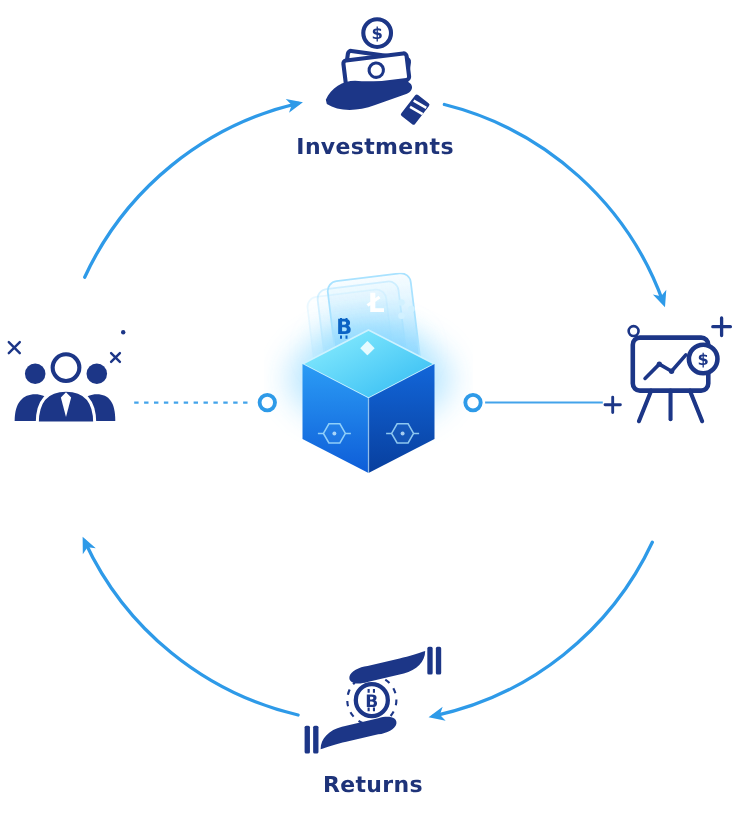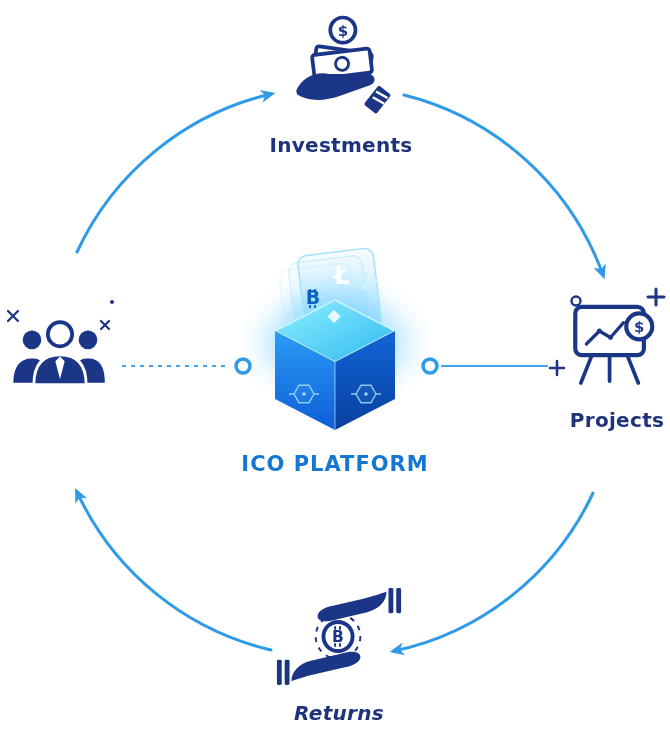--- a/index.html
+++ b/index.html
@@ -3,25 +3,25 @@
 <meta charset="utf-8">
 <style>
   * { margin:0; padding:0; box-sizing:border-box; }
   html,body { background:#ffffff; }
   body { font-family:"DejaVu Sans", "Liberation Sans", sans-serif; }
   .canvas { position:relative; width:670px; height:740px; background:#ffffff; overflow:hidden; }
   .overlay { position:absolute; left:0; top:0; width:670px; height:740px; }
   .node { position:absolute; display:flex; flex-direction:column; align-items:center; }
   .node .label { font-weight:700; font-size:20px; color:#1E3379; letter-spacing:.3px; text-align:center; }
   .node-investments { left:276px; top:14px; width:130px; }
-  .node-investments .label { margin-top:14px; }
+  .node-investments .label { margin-top:2px; }
   .node-projects { left:562px; top:292px; width:110px; }
   .node-projects .label { margin-top:12px; }
   .node-returns { left:272px; top:586px; width:134px; }
-  .node-returns .label { margin-top:14px;font-style:italic; }
+  .node-returns .label { margin-top:14px; }
   .node-investors { left:2px; top:308px; width:116px; }
   .node-investors .label { margin-top:14px; }
   .center-node { position:absolute; left:240px; top:248px; width:190px; display:flex; flex-direction:column; align-items:center; }
   .center-title { margin-top:4px; font-size:21px; font-weight:700; color:#1478D2; letter-spacing:1px; text-align:center; }
   svg text { font-family:"DejaVu Sans", "Liberation Sans", sans-serif; }
 </style>
 </head>
 <body>
 
 <div class="canvas">
@@ -86,21 +86,20 @@
       <circle cx="36" cy="42" r="2.6" fill="#1C3687"></circle>
       <circle cx="48" cy="49" r="2.6" fill="#1C3687"></circle>
       <circle cx="79" cy="37" r="14" fill="#ffffff" stroke="#1C3687" stroke-width="4.5"></circle>
       <text x="79" y="43" text-anchor="middle" font-size="16" font-weight="bold" fill="#1C3687">$</text>
       <g stroke="#1C3687" stroke-width="4" stroke-linecap="round">
         <path d="M 47 68 V 96"></path>
         <path d="M 28 68 L 16 98"></path>
         <path d="M 66 68 L 78 98"></path>
       </g>
     </svg>
-    <div class="label">Projects</div>
   </div>
 
   <div class="node node-returns">
     <svg width="130" height="101" viewBox="0 0 134 104">
       <circle cx="66" cy="52" r="23" fill="none" stroke="#1C3687" stroke-width="2" stroke-dasharray="5 6"></circle>
       <path d="M 116 6 C 116 16 108 24 96 27 L 62 35 C 52 38 44 36 45 30 C 46 25 54 21 62 20 L 92 13 C 101 11 110 8 116 6 Z" fill="#1C3687"></path>
       <rect x="118" y="2" width="5" height="26" rx="1.5" fill="#1C3687"></rect>
       <rect x="126" y="2" width="5" height="26" rx="1.5" fill="#1C3687"></rect>
       <path d="M 18 98 C 18 88 26 80 38 77 L 72 69 C 82 66 90 68 89 74 C 88 79 80 83 72 84 L 42 91 C 33 93 24 96 18 98 Z" fill="#1C3687"></path>
       <rect x="11" y="76" width="5" height="26" rx="1.5" fill="#1C3687"></rect>
@@ -174,16 +173,15 @@
       <text x="102" y="36" text-anchor="middle" font-size="24" font-weight="bold" fill="#ffffff">Ł</text>
       <g fill="#d2f1ff">
         <circle cx="125" cy="27" r="3"></circle>
           <circle cx="134" cy="33" r="3"></circle>
           <circle cx="125" cy="39" r="3"></circle>
       </g>
       <text x="73" y="56" text-anchor="middle" font-size="19" font-weight="bold" fill="#0b63c4">B</text>
       <path d="M 70 41 V 44 M 75 41 V 44 M 70 57 V 60 M 75 57 V 60" stroke="#0b63c4" stroke-width="1.8"></path>
       <text x="94" y="73" text-anchor="middle" font-size="17" fill="#e6fbff">◆</text>
     </svg>
-    <div class="center-title">ICO PLATFORM</div>
   </div>
 
 </div>
 
 </body></html>

